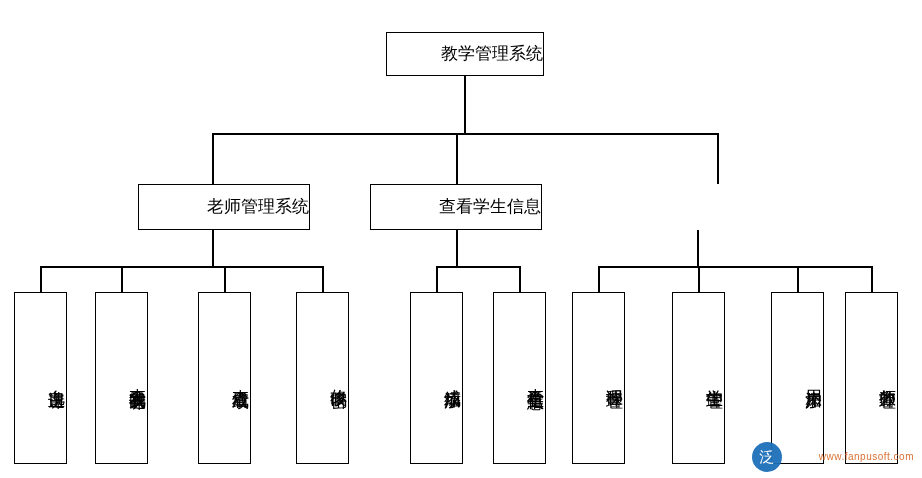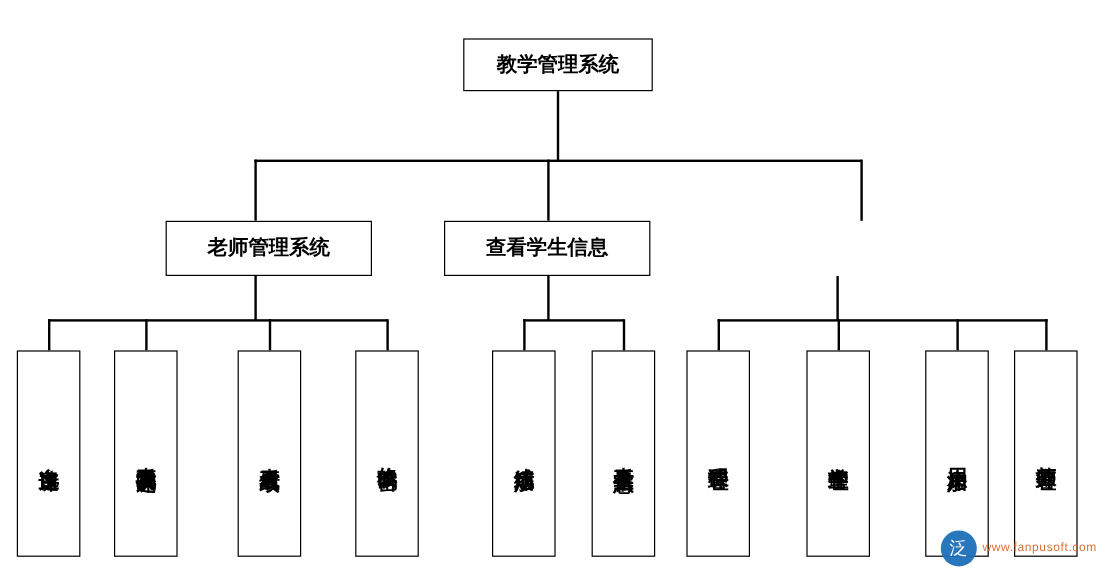--- a/index.html
+++ b/index.html
@@ -12,24 +12,23 @@
   }
   #diagram { position:absolute; left:0; top:0; width:922px; height:478px; }
 
   .node {
     position:absolute;
     border:1.5px solid #000;
     background:#fff;
     box-sizing:border-box;
     display:flex;
     align-items:center;
-    justify-content:center;
+    justify-content:flex-end;
     text-align:center;
     color:#000;
-    font-weight:bold;
   }
   .node .label { display:block; line-height:1.12; }
 
   
   .node.horiz { font-size:17px; }
   .node.horiz .label { white-space:nowrap; }
 
   
   .node.vert { font-size:17px; padding:6px 0; }
   .node.vert .label {
@@ -54,21 +53,21 @@
   }
   #watermark .wm-logo {
     width:30px; height:30px; border-radius:50%;
     background:#1d6fb8;
     display:flex; align-items:center; justify-content:center;
     margin-right:5px;
   }
   #watermark .wm-logo span { color:#fff; font-size:15px; font-family:"Liberation Sans", sans-serif; }
   #watermark .wm-text { display:flex; flex-direction:column; line-height:1.05; }
   #watermark .wm-main { color:#1d6fb8; font-size:19px; font-family:"Liberation Sans", sans-serif; font-weight:bold; }
-  #watermark .wm-sub { color:#d86a2a; font-size:10px; font-family:"Liberation Sans", sans-serif; letter-spacing:0.5px; }
+  #watermark .wm-sub { color:#d86a2a; font-size:10px; font-family:"Liberation Sans", sans-serif; letter-spacing:0.5px;margin-left:32px; }
 </style>
 </head>
 <body>
 
 <div id="diagram">
 
   <div class="node horiz" style="left:386px; top:32px; width:158px; height:44px;">
     <span class="label">教学管理系统</span>
   </div>
 

